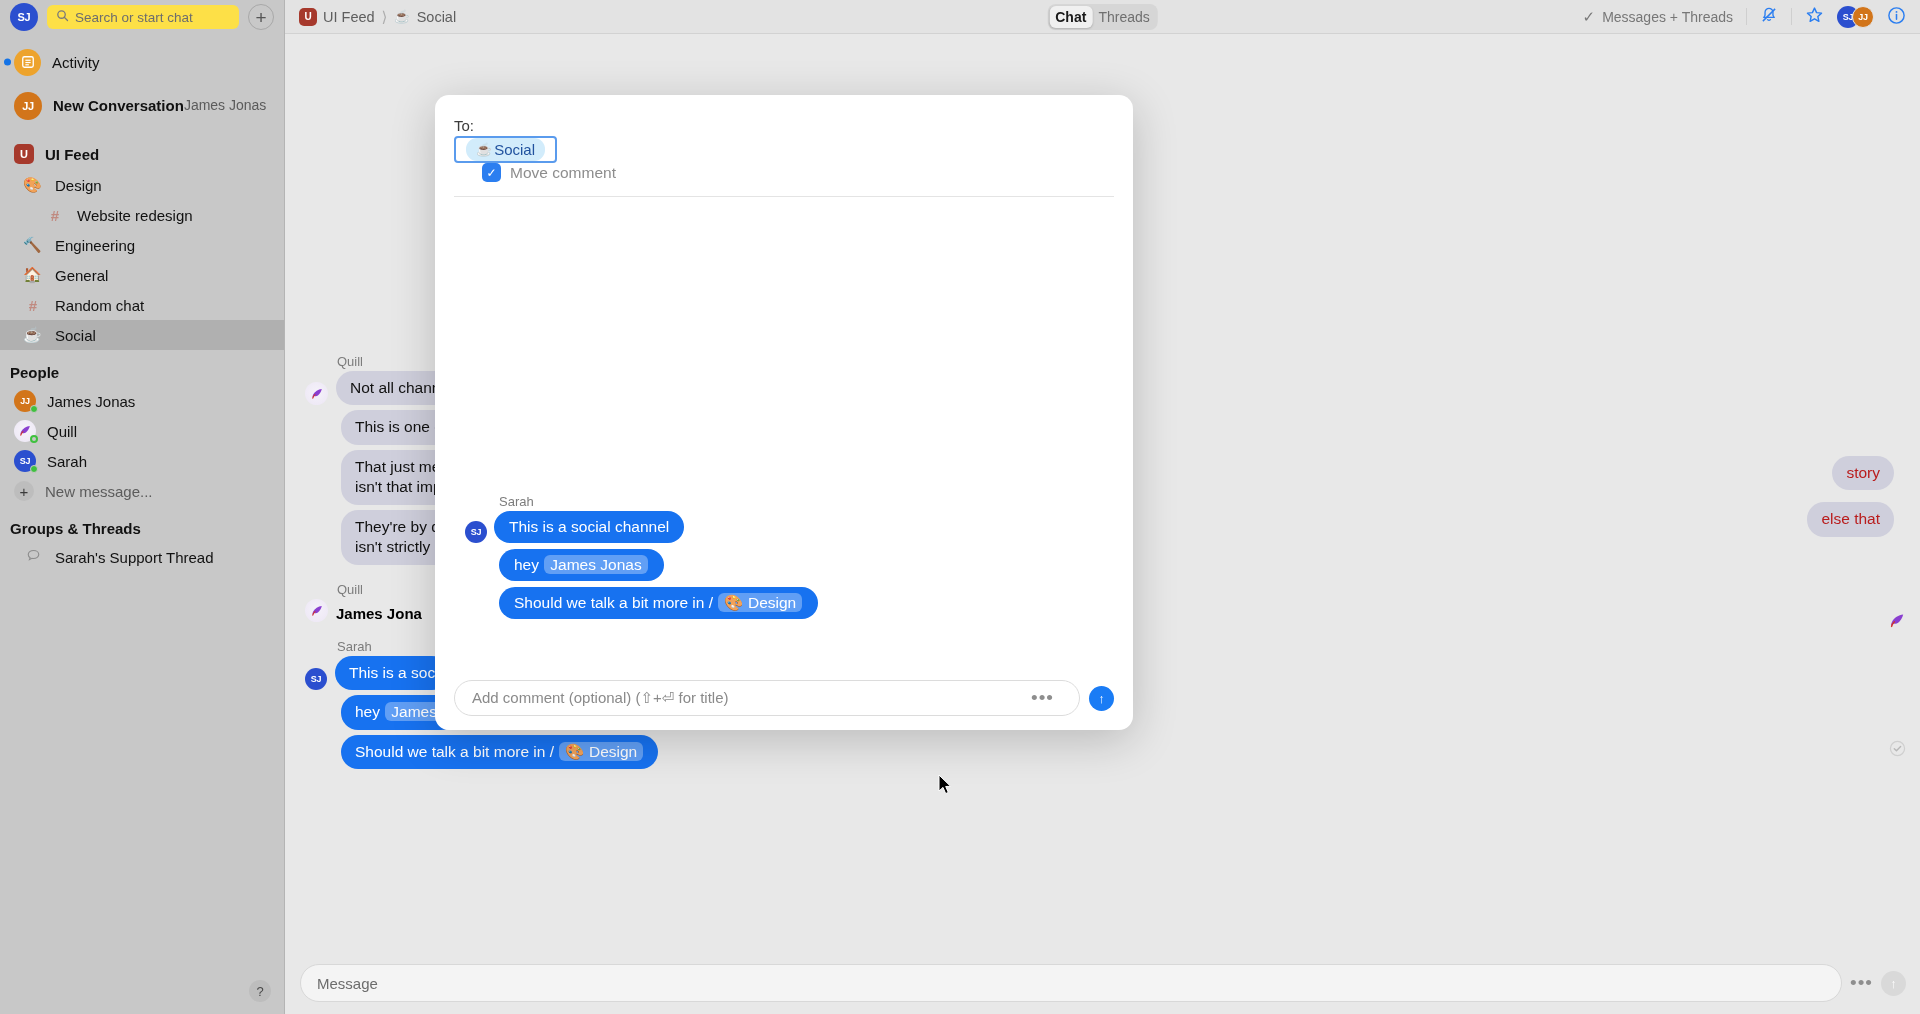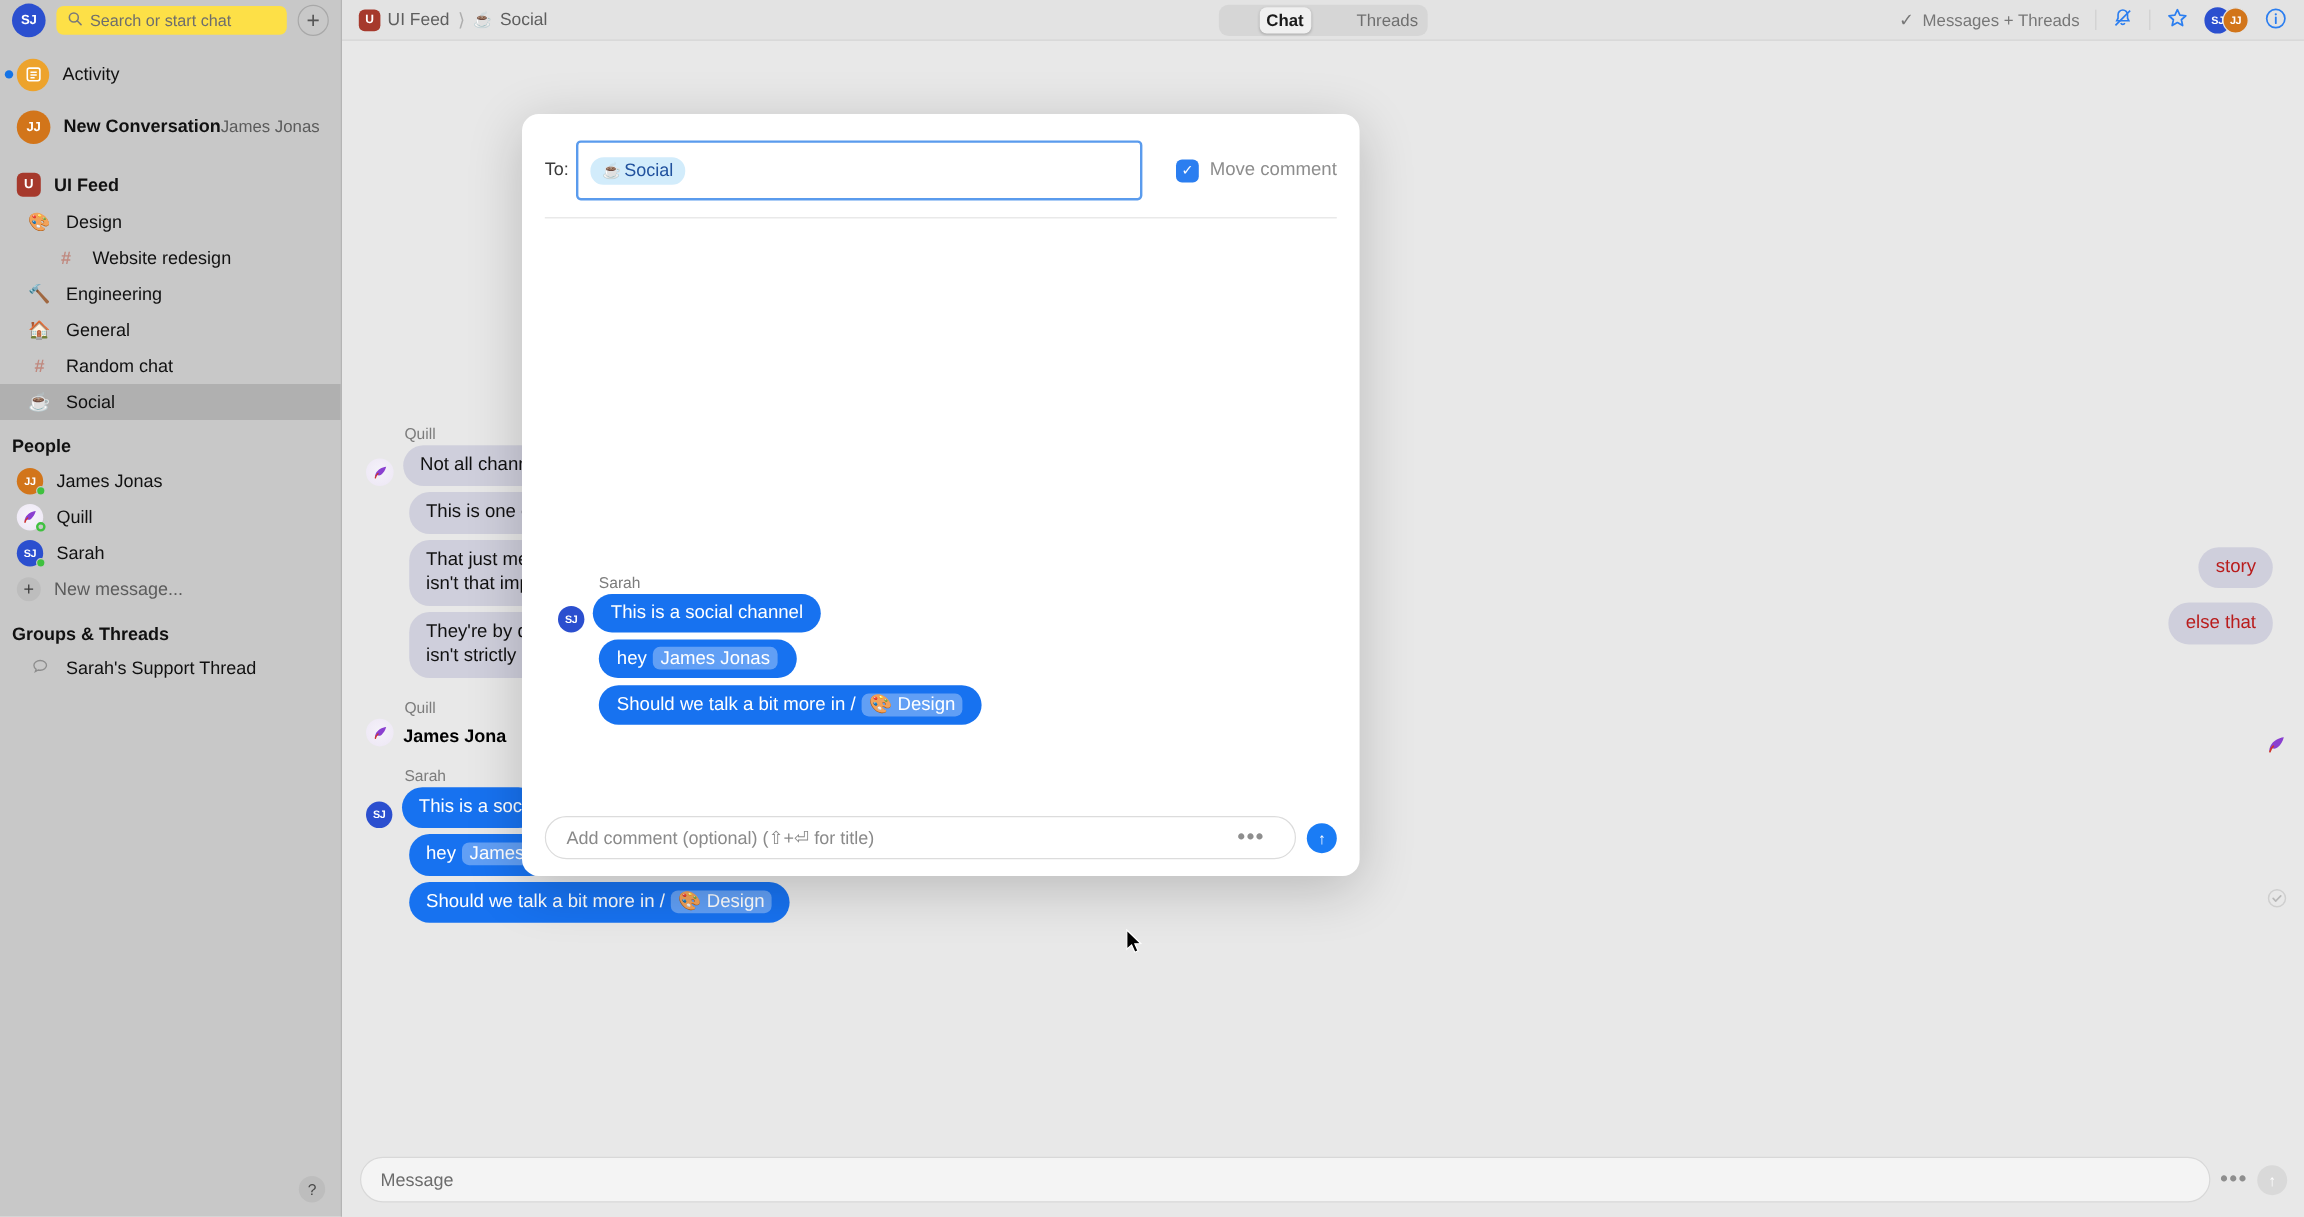--- a/index.html
+++ b/index.html
@@ -111,21 +111,20 @@
   .crumbs { display: flex; align-items: center; gap: 7px; font-size: 14.5px; }
   .crumb { display: flex; align-items: center; gap: 6px; color: #5e5e5e; }
   .crumb-sep { color: #adadad; font-size: 15px; }
   .seg {
     position: absolute; left: 50%; transform: translateX(-50%);
     display: flex; background: #d6d6d6; border-radius: 8px; padding: 2px;
   }
   .seg-item {
     padding: 3px 6px; font-size: 14px; border-radius: 6px;
     color: #6f6f6f;
-    margin-left: 32px;
   }
   .seg-item.on {
     background: #f0f0f0; color: #1a1a1a; font-weight: 700;
     box-shadow: 0 1px 2px rgba(0,0,0,.17);
   }
   .tb-right {
     margin-left: auto; display: flex; align-items: center; gap: 13px;
     font-size: 14px; color: #777;
   }
   .tb-sep { width: 1px; height: 17px; background: #cfcfcf; }
@@ -191,22 +190,22 @@
     width: 698px; height: 635px;
     background: #fff; border-radius: 14px;
     box-shadow: 0 10px 46px rgba(0,0,0,.20);
     overflow: hidden;
   }
   .modal-title {
     text-align: center; font-size: 20px; font-weight: 700;
     color: #111; padding-top: 19px;
   }
   .to-row {
-    display: flex; align-items: center; margin-top: 22px;
-    padding: 0 19px; position: relative;
+    display: flex; align-items: flex-start; margin-top: 22px;
+    padding: 0 19px; position: relative; flex-direction: column;
   }
   .to-label { font-size: 15px; color: #3b3b3b; margin-right: 6px; padding-bottom: 2px; }
   .to-field {
     flex: 1; max-width: 484px; height: 50px;
     border: 2px solid #5a9bed; border-radius: 4px;
     display: flex; align-items: center; padding: 0 10px; gap: 6px;
   }
   .chip {
     background: #d2ecfb; border-radius: 11px; padding: 3px 10px;
     font-size: 15px; color: #21529e; display: flex; align-items: center; gap: 2px;

